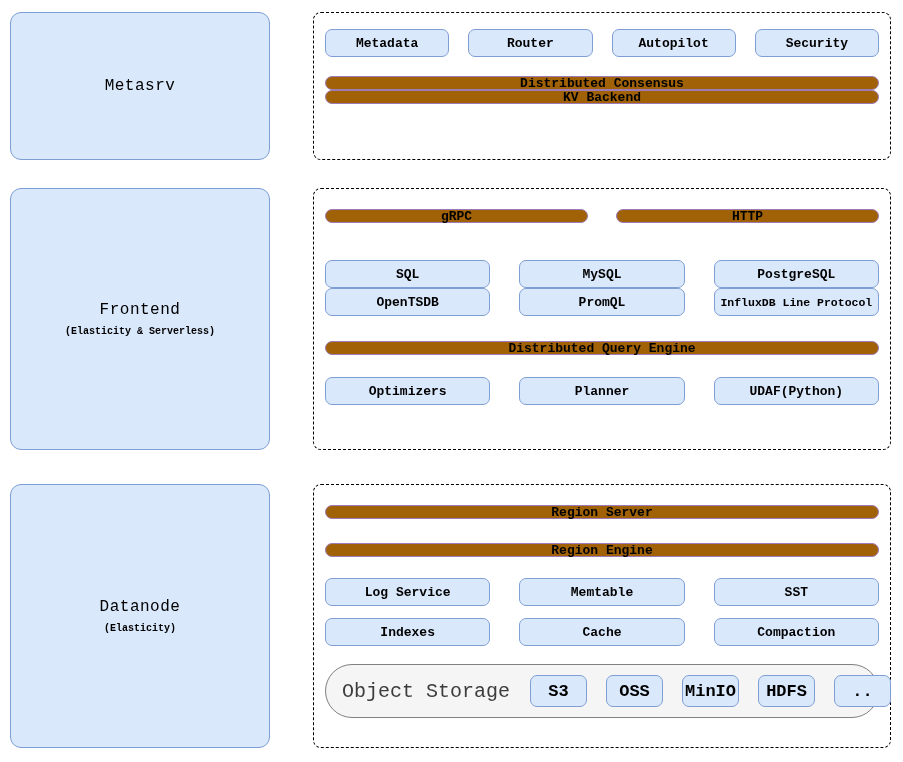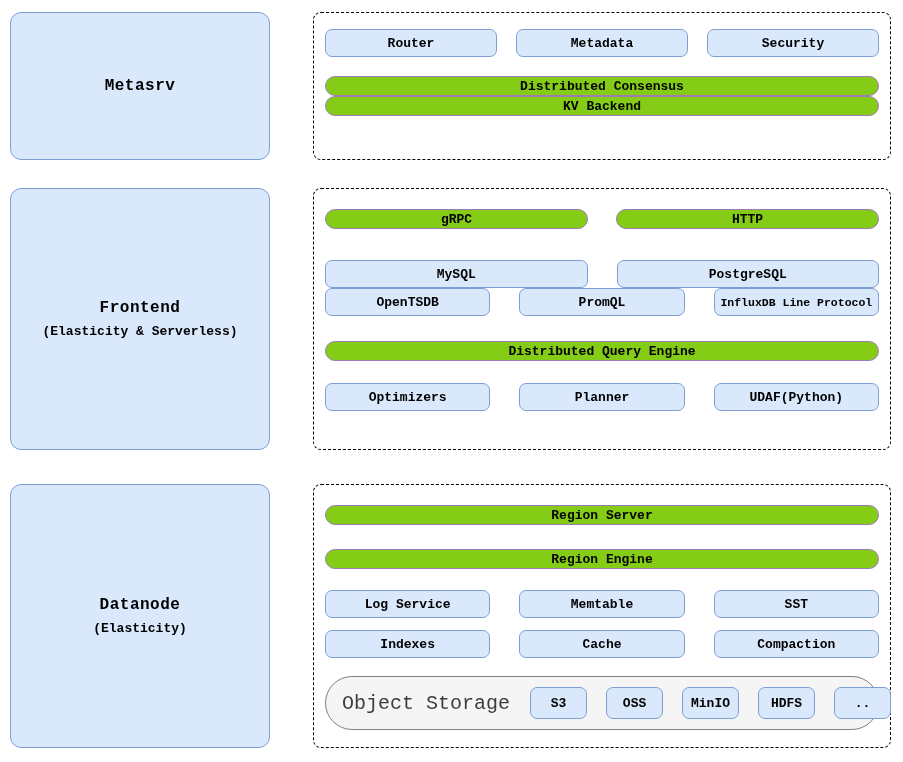--- a/index.html
+++ b/index.html
@@ -19,22 +19,22 @@
 
   .bigbox {
     position:absolute; left:10px; top:0; width:260px; height:100%;
     background:#dae8fc;
     border:1px solid #7f9fd4;
     border-radius:11px;
     display:flex; flex-direction:column;
     align-items:center; justify-content:center;
     gap:7px;
   }
-  .bigtitle { font-size:16px; font-weight:bold; letter-spacing:0.5px; }
-  .bigsub   { font-size:13px; font-weight:bold; }
+  .bigtitle { font-size:16px; font-weight:normal; letter-spacing:0.5px; }
+  .bigsub   { font-size:10px; font-weight:bold; }
 
   .panel {
     position:absolute; left:313px; top:0; width:578px; height:100%;
     border:1px dashed #000000;
     border-radius:8px;
     background:#ffffff;
     padding:0 11px;
   }
 
   .hrow { display:flex; height:28px; }
@@ -47,22 +47,22 @@
     background:#dae8fc;
     border:1px solid #7f9fd4;
     border-radius:7px;
     display:flex; align-items:center; justify-content:center;
     font-size:13px; font-weight:bold;
     white-space:nowrap;
   }
   .bluebox.small-text { font-size:11.5px; }
 
   .pill {
-    height:20px;
-    background:#84cc16;
+    height:14px;
+    background:#a16207;
     border:1px solid #9d7bb8;
     border-radius:15px;
     display:flex; align-items:center; justify-content:center;
     font-size:13px; font-weight:bold;
     white-space:nowrap;
   }
   .pill.half { flex:1 1 0; }
 
   
   .p1-boxes { margin-top:16px; }
@@ -95,55 +95,57 @@
     color:#3d3d3d;
     white-space:nowrap;
     margin-right:1px;
   }
   .sbox {
     width:57px; height:32px;
     background:#dae8fc;
     border:1px solid #7f9fd4;
     border-radius:7px;
     display:flex; align-items:center; justify-content:center;
-    font-size:13px; font-weight:bold;
+    font-size:17px; font-weight:bold;
     flex:none;
   }
 </style>
 </head>
 <body>
 
 <div class="page">
 
   <div class="row row1">
     <div class="bigbox">
       <div class="bigtitle">Metasrv</div>
     </div>
     <div class="panel">
       <div class="hrow gap19 p1-boxes">
+        <div class="bluebox">Metadata</div>
         <div class="bluebox">Router</div>
-        <div class="bluebox">Metadata</div>
+        <div class="bluebox">Autopilot</div>
         <div class="bluebox">Security</div>
       </div>
       <div class="pill p1-pill1">Distributed Consensus</div>
       <div class="pill p1-pill2">KV Backend</div>
     </div>
   </div>
 
   <div class="row row2">
     <div class="bigbox">
       <div class="bigtitle">Frontend</div>
       <div class="bigsub">(Elasticity &amp; Serverless)</div>
     </div>
     <div class="panel">
       <div class="hrow gap28 p2-pills">
         <div class="pill half">gRPC</div>
         <div class="pill half">HTTP</div>
       </div>
       <div class="hrow gap29 p2-r1">
+        <div class="bluebox">SQL</div>
         <div class="bluebox">MySQL</div>
         <div class="bluebox">PostgreSQL</div>
       </div>
       <div class="hrow gap29 p2-r2">
         <div class="bluebox">OpenTSDB</div>
         <div class="bluebox">PromQL</div>
         <div class="bluebox small-text">InfluxDB Line Protocol</div>
       </div>
       <div class="pill p2-pill">Distributed Query Engine</div>
       <div class="hrow gap29 p2-r3">

